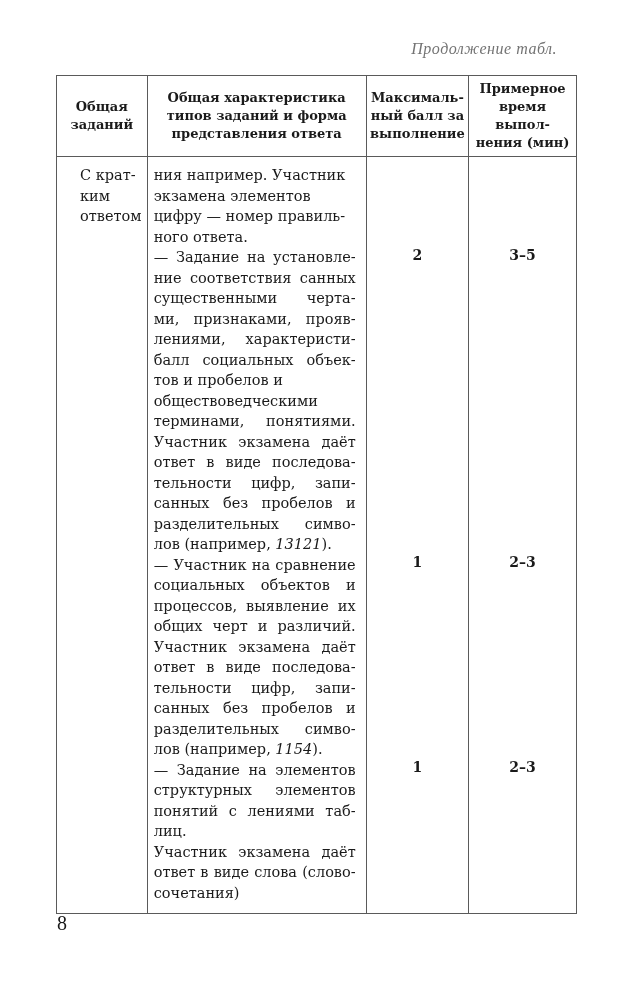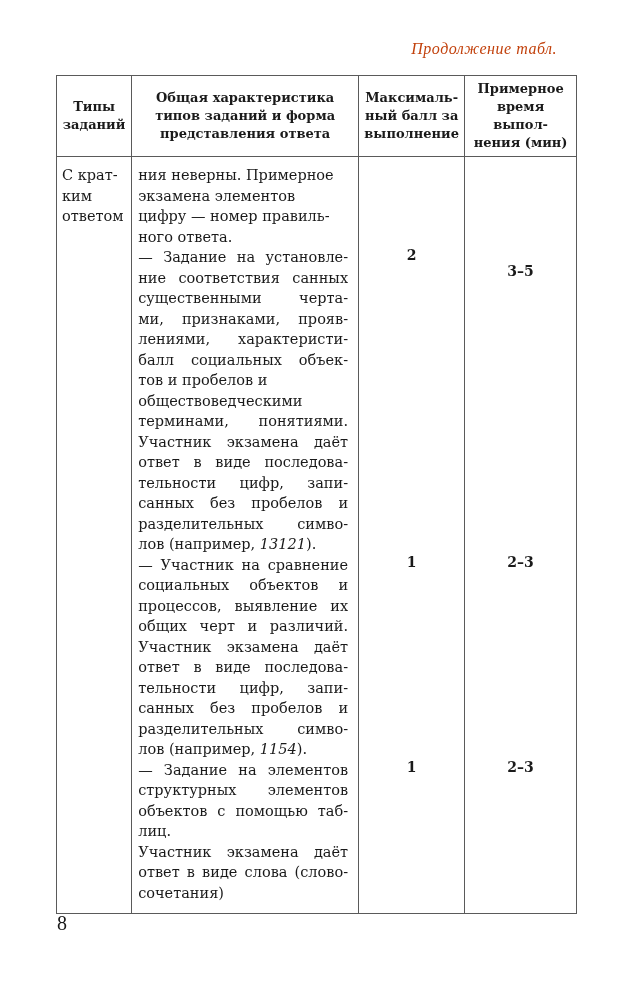--- a/index.html
+++ b/index.html
@@ -4,35 +4,35 @@
 <style>
   html, body { margin: 0; padding: 0; background: #ffffff; }
   body {
     width: 637px; height: 1000px; position: relative; overflow: hidden;
     font-family: "DejaVu Serif", "Liberation Serif", serif;
     color: #1a1a1a;
   }
   .caption {
     position: absolute; top: 40px; right: 80px;
     font-family: "Liberation Serif", serif;
-    font-style: italic; font-size: 16px; letter-spacing: 0.5px; color: #c2410c;
+    font-style: italic; font-size: 16px; letter-spacing: 0.5px; color: #737373;
   }
   table.main {
     position: absolute; left: 56px; top: 75px;
     width: 521px; border-collapse: collapse;
     font-size: 14.5px; line-height: 20.5px;
   }
   table.main td, table.main th {
     border: 1.5px solid #5a5a5a; vertical-align: top;
   }
   table.main th {
     font-weight: bold; font-size: 13px; line-height: 18px;
     text-align: center; vertical-align: middle; padding: 4px 3px; height: 58px;
   }
-  td.type { width: 62px; padding: 8px 4px 0 5px; }
+  td.type { width: 62px; padding: 8px 4px 0 23px; }
   td.desc { width: 190px; padding: 8px 10px 10px 6px; }
   td.num { width: 82px; text-align: center; position: relative; padding: 0; }
   td.time { width: 106px; text-align: center; position: relative; padding: 0; }
   .desc-line { display: block; text-align: justify; text-align-last: justify; white-space: nowrap; }
   .desc-line.left { text-align-last: left; }
   .desc-line i { font-style: italic; margin-top: 36px; }
   .cellval { position: absolute; left: 0; right: 0; text-align: center; font-weight: bold; font-size: 14px; }
   .pagenum {
     position: absolute; left: 57px; top: 912px;
     font-family: "Liberation Serif", serif; font-size: 20px;
@@ -40,21 +40,21 @@
 </style>
 </head>
 <body>
 
 <div class="caption">Продолжение табл.</div>
 
 <table class="main">
   <thead>
     <tr>
       <th>
-        <span>Типы</span><br>
+        <span>Общая</span><br>
         <span>заданий</span>
       </th>
       <th>
         <span>Общая характеристика</span><br>
         <span>типов заданий и форма</span><br>
         <span>представления ответа</span>
       </th>
       <th>
         <span>Максималь-</span><br>
         <span>ный балл за</span><br>
@@ -68,21 +68,21 @@
     </tr>
   </thead>
   <tbody>
     <tr style="height:746px">
       <td class="type">
         <span>С крат-</span><br>
         <span>ким</span><br>
         <span>ответом</span>
       </td>
       <td class="desc">
-        <span class="desc-line left">ния неверны. Примерное</span>
+        <span class="desc-line left">ния например. Участник</span>
         <span class="desc-line left">экзамена элементов</span>
         <span class="desc-line left">цифру — номер правиль-</span>
         <span class="desc-line left">ного ответа.</span>
         <span class="desc-line">— Задание на установле-</span>
         <span class="desc-line">ние соответствия санных</span>
         <span class="desc-line">существенными черта-</span>
         <span class="desc-line">ми, признаками, прояв-</span>
         <span class="desc-line">лениями, характеристи-</span>
         <span class="desc-line">балл социальных объек-</span>
         <span class="desc-line left">тов и пробелов и</span>
@@ -99,33 +99,33 @@
         <span class="desc-line">процессов, выявление их</span>
         <span class="desc-line">общих черт и различий.</span>
         <span class="desc-line">Участник экзамена даёт</span>
         <span class="desc-line">ответ в виде последова-</span>
         <span class="desc-line">тельности цифр, запи-</span>
         <span class="desc-line">санных без пробелов и</span>
         <span class="desc-line">разделительных симво-</span>
         <span class="desc-line left"><span>лов (например, </span><i>1154</i><span>).</span></span>
         <span class="desc-line">— Задание на элементов</span>
         <span class="desc-line">структурных элементов</span>
-        <span class="desc-line">объектов с помощью таб-</span>
+        <span class="desc-line">понятий с лениями таб-</span>
         <span class="desc-line left">лиц.</span>
         <span class="desc-line">Участник экзамена даёт</span>
         <span class="desc-line">ответ в виде слова (слово-</span>
         <span class="desc-line left">сочетания)</span>
       </td>
       <td class="num">
         <span class="cellval" style="top:88px">2</span>
         <span class="cellval" style="top:395px">1</span>
         <span class="cellval" style="top:600px">1</span>
       </td>
       <td class="time">
-        <span class="cellval" style="top:104px">3–5</span>
+        <span class="cellval" style="top:88px">3–5</span>
         <span class="cellval" style="top:395px">2–3</span>
         <span class="cellval" style="top:600px">2–3</span>
       </td>
     </tr>
   </tbody>
 </table>
 
 <div class="pagenum">8</div>
 
 </body></html>

